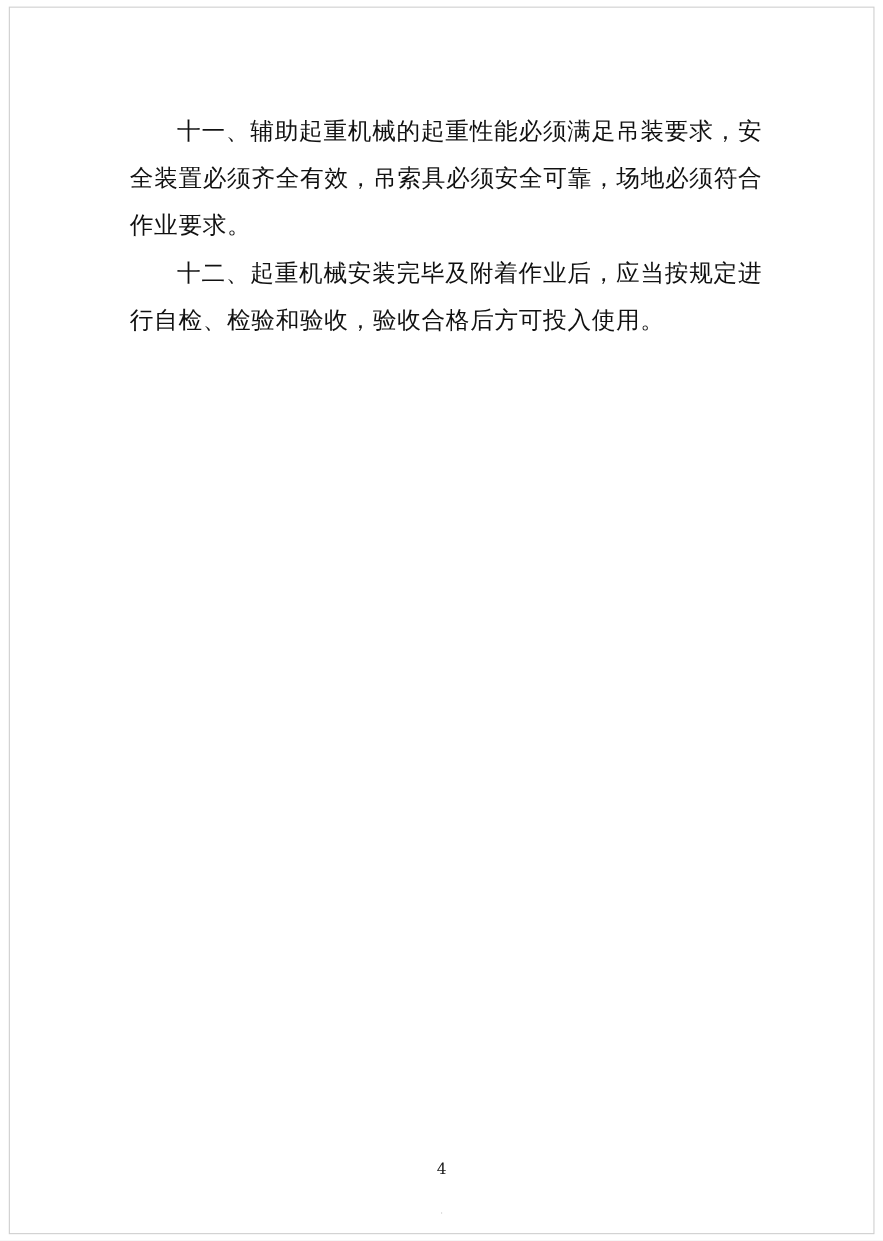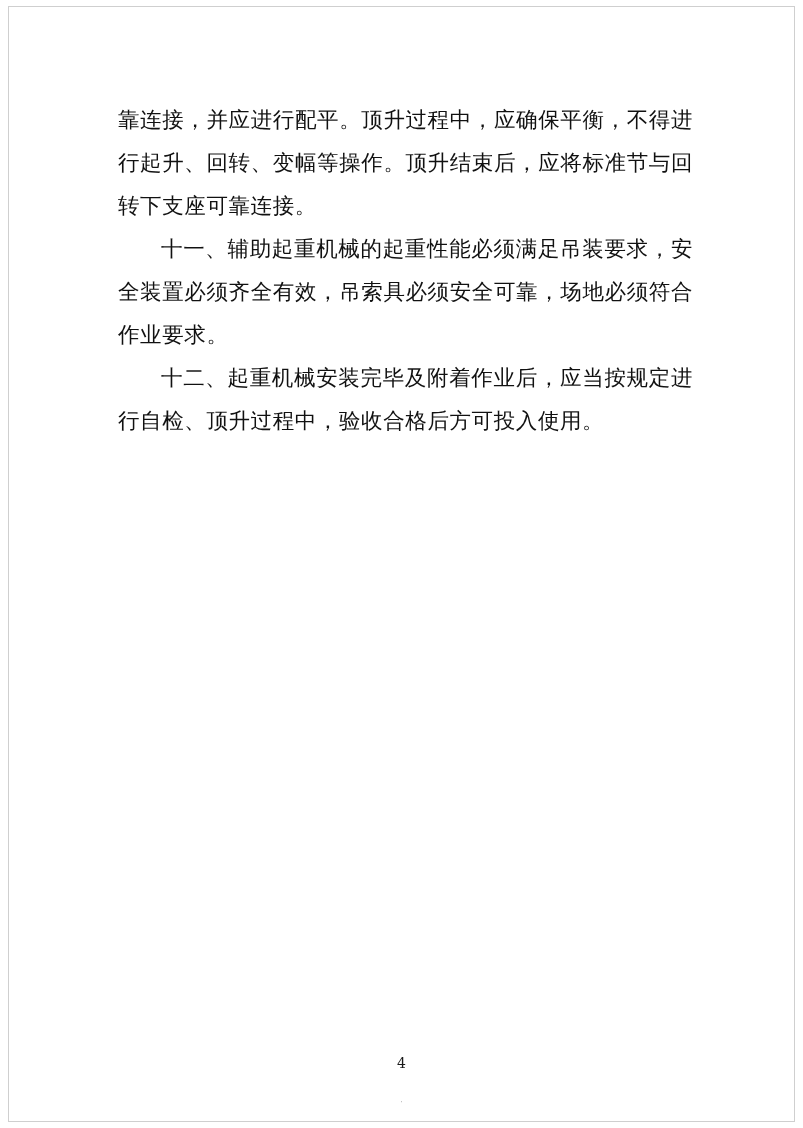--- a/index.html
+++ b/index.html
@@ -66,20 +66,19 @@
     color: #b9b9b9;
   }
 </style>
 </head>
 <body>
 
 <div class="page">
   <div class="scan-border"></div>
 
   <div class="content">
-    <p class="para">靠连接，并应进行配平。顶升过程中，应确保平衡，不得进行起升、回转、变幅等操作。顶升结束后，应将标准节与回转下支座可靠连接。</p>
     <p class="para indent">十一、辅助起重机械的起重性能必须满足吊装要求，安全装置必须齐全有效，吊索具必须安全可靠，场地必须符合作业要求。</p>
-    <p class="para indent">十二、起重机械安装完毕及附着作业后，应当按规定进行自检、顶升过程中，验收合格后方可投入使用。</p>
+    <p class="para indent">十二、起重机械安装完毕及附着作业后，应当按规定进行自检、检验和验收，验收合格后方可投入使用。</p>
   </div>
 
   <div class="footer-num">4</div>
   <div class="footer-mark">·</div>
 </div>
 
 </body></html>

